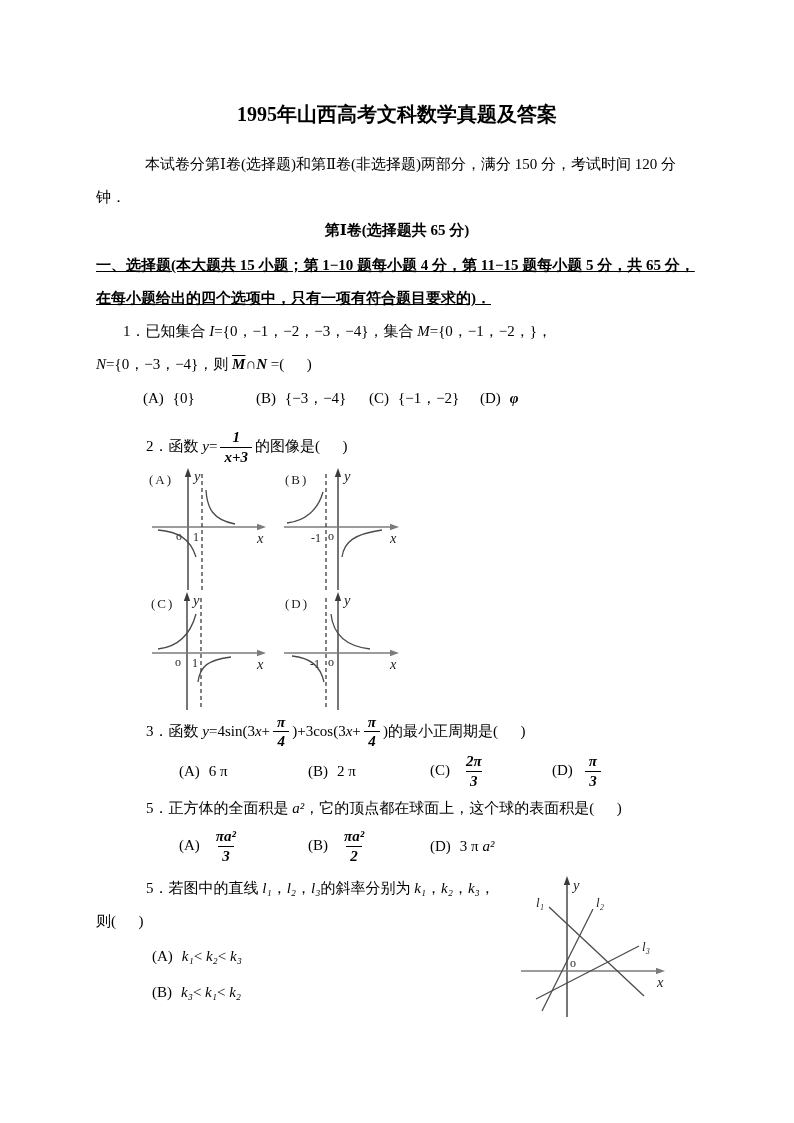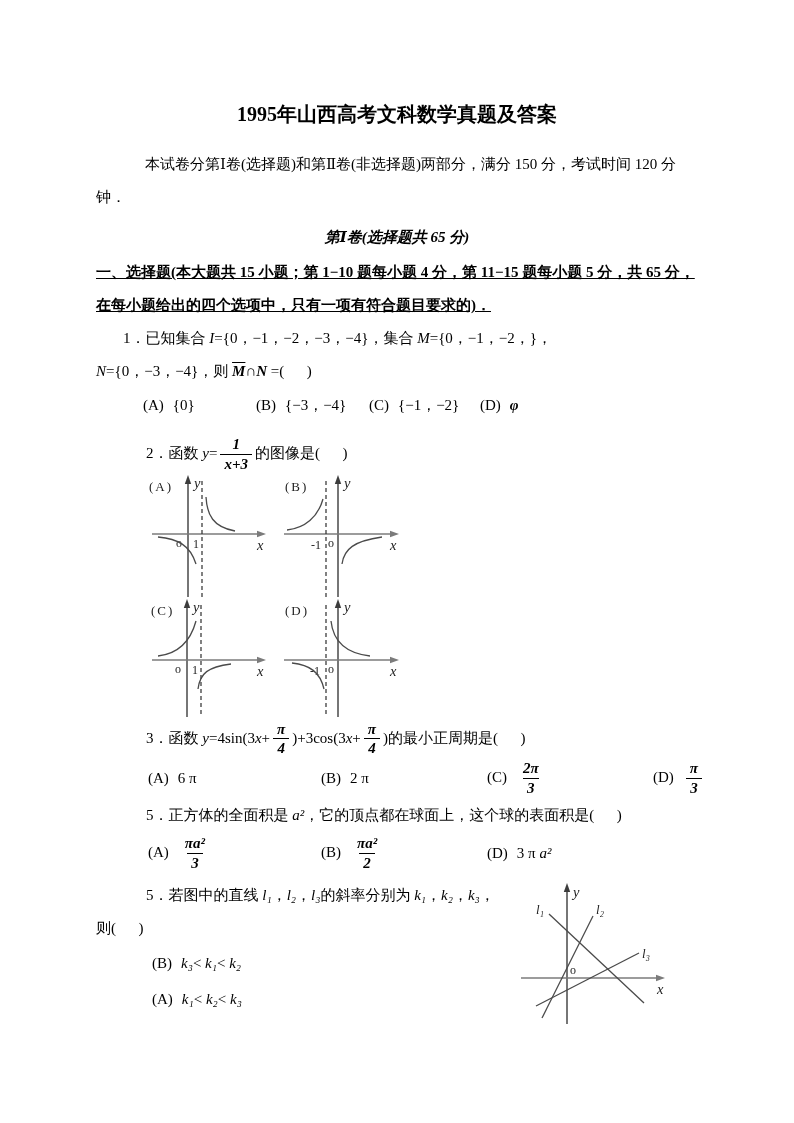--- a/index.html
+++ b/index.html
@@ -14,21 +14,21 @@
     font-size:15px;
     line-height:33px;
     overflow:hidden;
   }
   p{margin:0;}
   .title{
     font-size:20px;line-height:26px;font-weight:700;
     text-align:center;margin:0 0 21px 0;
   }
   .intro{text-indent:49px;}
-  .part-heading{font-weight:700;text-align:center;margin-top:7px;font-style:italic;}
+  .part-heading{font-weight:700;text-align:center;}
   .instructions{font-weight:700;margin-top:2px;text-decoration:underline;}
   .ind1{text-indent:27px;}
   .ind2{text-indent:50px;}
   .qline{margin:0;}
   .q2line{margin-top:13px;}
   
   .sg-p{}
   .sg-i{font-style:italic;}
   .sg-bi{font-style:italic;font-weight:700;}
   .sg-ol{font-style:italic;font-weight:700;text-decoration:overline;}
@@ -36,21 +36,21 @@
     display:inline-flex;flex-direction:column;align-items:center;
     vertical-align:middle;line-height:1.12;
     font-weight:700;font-style:italic;
     margin:0 3px;text-indent:0;
   }
   .frac .fn{padding:0 4px 1px 4px;}
   .frac .fd{border-top:1.8px solid #000;padding:1px 4px 0 4px;}
   
   .opts{display:grid;align-items:center;}
   .opts-q1{grid-template-columns:113px 113px 111px auto;margin-left:47px;min-height:35px;}
-  .opts-q34{grid-template-columns:129px 122px 122px auto;margin-left:52px;min-height:42px;gap:44px;}
+  .opts-q34{grid-template-columns:129px 122px 122px auto;margin-left:83px;min-height:42px;}
   .opt{white-space:nowrap;}
   .opt-label{margin-right:9px;}
   
   .graph-row{display:flex;gap:6px;margin-left:50px;}
   .graph-row2{margin-top:-6px;}
   svg{display:block;}
   .axis{stroke:#7b7b7b;stroke-width:1.4;fill:none;}
   .axis-f{fill:#7b7b7b;stroke:none;}
   .vaxis{stroke:#3c3c3c;stroke-width:1.4;fill:none;}
   .vaxis-f{fill:#3c3c3c;stroke:none;}
@@ -185,22 +185,22 @@
     <span class="opt"><span class="opt-label">(B)</span><span class="opt-body"><span class="frac">
             <span class="fn">πa²</span>
             <span class="fd">2</span>
           </span></span></span>
     <span class="opt"><span class="opt-label">(D)</span><span class="opt-body"><span class="sg-p">3 π </span><span class="sg-i">a²</span></span></span>
   </div>
 
   <div class="q5">
     <p class="qline q5-line1"><span class="sg-p">5．若图中的直线 </span><span class="sg-i">l₁</span><span class="sg-p">，</span><span class="sg-i">l₂</span><span class="sg-p">，</span><span class="sg-i">l₃</span><span class="sg-p">的斜率分别为 </span><span class="sg-i">k₁</span><span class="sg-p">，</span><span class="sg-i">k₂</span><span class="sg-p">，</span><span class="sg-i">k₃</span><span class="sg-p">，</span></p>
     <p class="qline"><span class="sg-p">则(&nbsp;&nbsp;&nbsp;&nbsp;&nbsp;&nbsp;)</span></p>
+    <p class="qline optline"><span class="opt-label">(A)</span><span class="opt-body"><span class="sg-i">k₁</span><span class="sg-p">&lt; </span><span class="sg-i">k₂</span><span class="sg-p">&lt; </span><span class="sg-i">k₃</span></span></p>
     <p class="qline optline"><span class="opt-label">(B)</span><span class="opt-body"><span class="sg-i">k₃</span><span class="sg-p">&lt; </span><span class="sg-i">k₁</span><span class="sg-p">&lt; </span><span class="sg-i">k₂</span></span></p>
-    <p class="qline optline"><span class="opt-label">(A)</span><span class="opt-body"><span class="sg-i">k₁</span><span class="sg-p">&lt; </span><span class="sg-i">k₂</span><span class="sg-p">&lt; </span><span class="sg-i">k₃</span></span></p>
 
     <svg class="q5-fig" width="210" height="160" viewBox="0 0 210 160">
       <line class="vaxis" x1="73" y1="148" x2="73" y2="13"></line>
       <polygon class="vaxis-f" points="73,7 69.8,16 76.2,16"></polygon>
       <line class="axis" x1="27" y1="102" x2="166" y2="102"></line>
       <polygon class="axis-f" points="171,102 162,98.8 162,105.2"></polygon>
       <text class="gt" x="79" y="21">y</text>
       <text class="gt" x="163" y="118">x</text>
       <text class="go" x="76" y="98">o</text>
       <line class="kline" x1="55" y1="38" x2="150" y2="127"></line>

